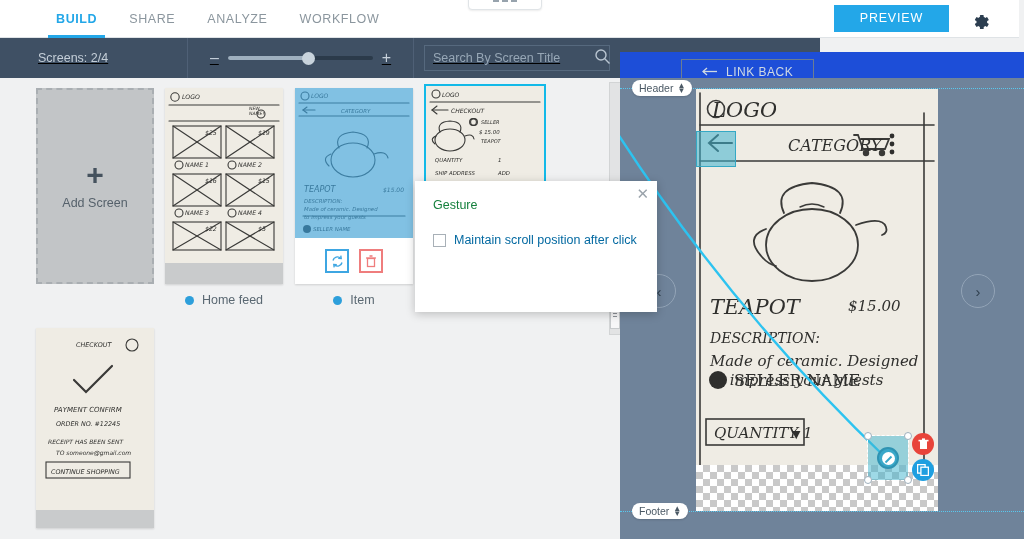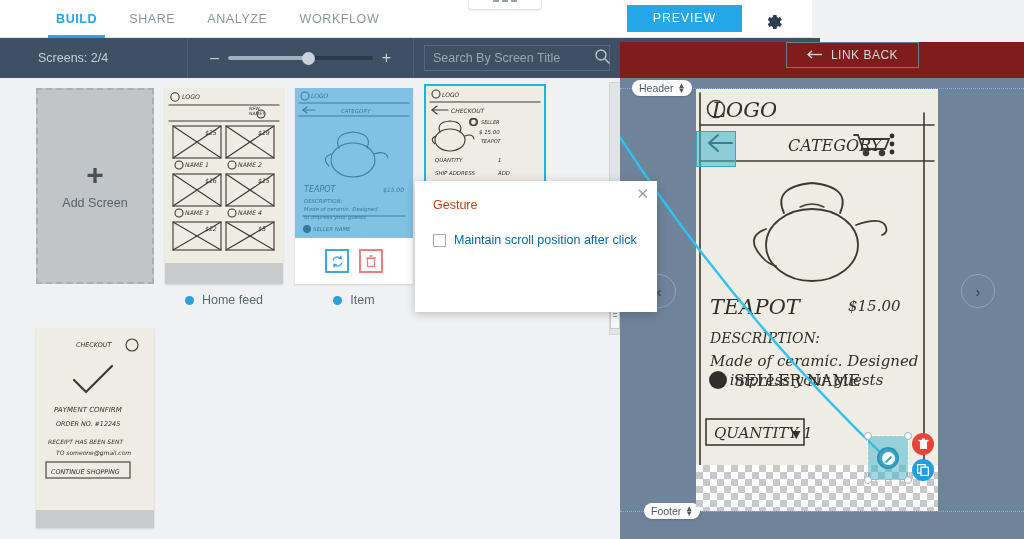--- a/index.html
+++ b/index.html
@@ -6,21 +6,21 @@
   html,body { width:1024px; height:539px; overflow:hidden; }
   body {
     font-family: "Liberation Sans", sans-serif;
     background:#eef0f1;
     -webkit-font-smoothing:antialiased;
   }
   #app { position:relative; width:1024px; height:539px; overflow:hidden; background:#f0f1f2; }
 
   
   .topnav {
-    position:absolute; left:0; top:0; width:812px; height:38px;
+    position:absolute; left:0; top:0; width:1019px; height:38px;
     background:#ffffff; border-bottom:1px solid #dfe3e6;
     display:flex; align-items:center;
   }
   .nav-tabs { display:flex; align-items:center; height:38px; margin-left:40px; }
   .nav-tab {
     position:relative; height:38px; display:flex; align-items:center;
     padding:0 16px; font-size:12.5px; letter-spacing:.6px;
     color:#8b969e; cursor:pointer; text-decoration:underline;
     text-underline-offset: 2px; text-decoration-color: transparent;
   }
@@ -41,21 +41,21 @@
     position:absolute; left:468px; top:-12px; width:74px; height:22px;
     background:#fff; border:1px solid #e0e4e7; border-radius:4px;
     display:flex; align-items:center; justify-content:center; gap:3px;
     box-shadow:0 1px 2px rgba(0,0,0,.08); z-index:30; cursor:pointer;
   }
   .dots-tab i { width:6px; height:6px; background:#97a3ad; display:block; }
 
   
   .subbar {
     position:absolute; left:0; top:38px; width:820px; height:40px;
-    background:#3f5064; display:flex; align-items:center;
+    background:#3f5064; display:flex; align-items:center;text-decoration:underline;
   }
   .screens-count {
     width:188px; color:#c4ced8; font-size:12.5px; padding-left:38px;
     border-right:1px solid #4f6076; height:40px; line-height:40px;
   }
   .zoom-seg {
     width:226px; display:flex; align-items:center; justify-content:center; gap:9px;
     height:40px; border-right:1px solid #4f6076;
   }
   .zoom-sign { color:#c6d0da; font-size:16px; cursor:pointer; user-select:none; line-height:1;}
@@ -68,22 +68,22 @@
     width:186px; height:26px; border:1px solid #56697e; background:transparent;
     display:flex; align-items:center; padding:0 8px;
   }
   .search-box input {
     flex:1; background:transparent; border:none; outline:none;
     color:#b9c5d1; font-size:12.5px; font-family:inherit;
   }
   .search-box input::placeholder { color:#97a7b6; }
 
   .subbar-right {
-    position:absolute; left:620px; top:42px; width:404px; height:40px;
-    background:#7f1d1d; display:flex; align-items:center; gap:14px; padding-left:61px;flex-direction:column;
+    position:absolute; left:620px; top:52px; width:404px; height:40px;
+    background:#1d4ed8; display:flex; align-items:center; gap:14px; padding-left:61px;
   }
   .sb-btn {
     height:26px; border:1px solid #6b7d92; color:#cfd9e2; background:transparent;
     font-size:12px; letter-spacing:.5px; display:flex; align-items:center; gap:8px;
     padding:0 20px; cursor:pointer; font-family:inherit;
   }
 
   
   .left-canvas {
     position:absolute; left:0; top:78px; width:620px; height:461px;
@@ -197,21 +197,21 @@
 
   
   .dialog {
     position:absolute; left:415px; top:181px; width:242px; height:131px;
     background:#fff; box-shadow:0 2px 9px rgba(0,0,0,.22); z-index:50;
   }
   .dlg-close {
     position:absolute; right:8px; top:5px; font-size:15px; color:#9aa3ab; cursor:pointer; line-height:1;
   }
   .dlg-row { display:flex; align-items:center; padding:0 18px; height:40px; margin-top:4px;}
-  .dlg-label { width:82px; font-size:12.5px; color:#c2410c; }
+  .dlg-label { width:82px; font-size:12.5px; color:#15803d; }
   .dlg-select {
     flex:1; height:27px; border:1px solid #dde1e4; display:flex; align-items:center;
     padding:0 8px; font-size:12.5px; color:#58616a; cursor:pointer; position:relative;
   }
   .caret {
     position:absolute; right:8px; top:50%; margin-top:-2px;
     border-left:5px solid transparent; border-right:5px solid transparent; border-top:5px solid #c6cbd0;
   }
   .dlg-check { display:flex; align-items:center; gap:8px; padding:0 18px; margin-top:8px; }
   .cbox { width:13px; height:13px; border:1px solid #a8b0b7; background:#fff; display:block; }
@@ -478,21 +478,21 @@
 
   <div class="right-panel">
 
     <div class="guide-line" style="left:0; top:10px; width:404px;"></div>
     <div class="guide-line" style="left:0; top:433px; width:404px;"></div>
 
     <div class="pill" style="left:12px; top:2px;">
       <span>Header</span>
       <span class="spin">▲<br>▼</span>
     </div>
-    <div class="pill" style="left:24px; top:425px;">
+    <div class="pill" style="left:12px; top:425px;">
       <span>Footer</span>
       <span class="spin">▲<br>▼</span>
     </div>
 
     <div class="phone-frame">
       <div class="phone-sketch">
         <svg width="242" height="380" viewBox="0 0 242 380" xmlns="http://www.w3.org/2000/svg">
           <rect width="242" height="380" fill="#efece4"></rect>
           <g stroke="#3a3a38" fill="none" stroke-width="1.6" stroke-linecap="round">
             <line x1="4" y1="4" x2="4" y2="376"></line>

